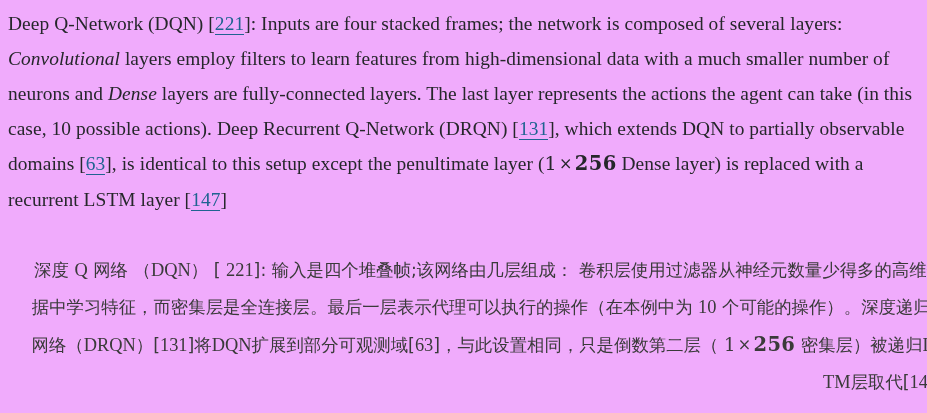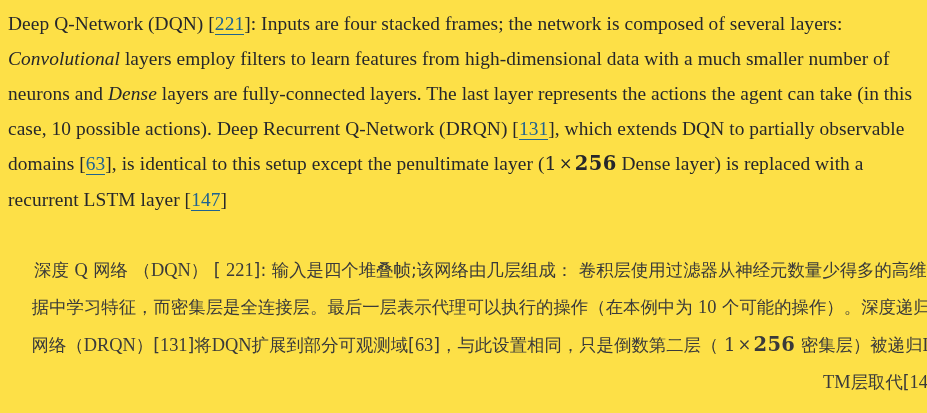--- a/index.html
+++ b/index.html
@@ -88,21 +88,21 @@
     font-size: 18px;
   }
 
   .gap-block { height: 19px; }
 
   .seg { white-space: pre-wrap; }
 </style>
 </head>
 <body>
 
-<div id="page" style="background: #fde047;">
+<div id="page" style="background: #f0abfc;">
 
   <p class="para-en"><span class="seg">Deep Q-Network (DQN) [</span><a class="cite" href="#" style="color: rgb(31, 99, 145); border-bottom-color: rgb(31, 99, 145);">221</a><span class="seg">]: Inputs are four stacked frames; the network is composed of several layers: </span><em class="it">Convolutional</em><span class="seg"> layers employ filters to learn features from high-dimensional data with a much smaller number of neurons and </span><em class="it">Dense</em><span class="seg"> layers are fully-connected layers. The last layer represents the actions the agent can take (in this case, 10 possible actions). Deep Recurrent Q-Network (DRQN) [</span><a class="cite" href="#" style="color: rgb(31, 99, 145); border-bottom-color: rgb(31, 99, 145);">131</a><span class="seg">], which extends DQN to partially observable domains [</span><a class="cite" href="#" style="color: rgb(31, 99, 145); border-bottom-color: rgb(31, 99, 145);">63</a><span class="seg">], is identical to this setup except the penultimate layer (</span><span class="math"><span>1</span><span class="times">×</span><span class="num-bold">256</span></span><span class="seg"> Dense layer) is replaced with a recurrent LSTM layer [</span><a class="cite" href="#" style="color: rgb(31, 99, 145); border-bottom-color: rgb(31, 99, 145);">147</a><span class="seg">]</span></p>
 
   <div class="gap-block"></div>
 
   <p class="para-zh"><span class="seg">深度 </span><span class="latin">Q</span><span class="seg"> 网络 （</span><span class="latin">DQN</span><span class="seg">） [ </span><span class="latin">221</span><span class="seg">]: 输入是四个堆叠帧;该网络由几层组成： 卷积层使用过滤器从神经元数量少得多的高维数据中学习特征，而密集层是全连接层。最后一层表示代理可以执行的操作（在本例中为 </span><span class="latin">10</span><span class="seg"> 个可能的操作）。深度递归</span><span class="latin">Q</span><span class="seg">网络（</span><span class="latin">DRQN</span><span class="seg">）[</span><span class="latin">131</span><span class="seg">]将</span><span class="latin">DQN</span><span class="seg">扩展到部分可观测域[</span><span class="latin">63</span><span class="seg">]，与此设置相同，只是倒数第二层（ </span><span class="math"><span>1</span><span class="times">×</span><span class="num-bold">256</span></span><span class="seg"> 密集层）被递归</span><span class="latin">LSTM</span><span class="seg">层取代[</span><span class="latin">147</span><span class="seg">]</span></p>
 
 </div>
 
 </body></html>

